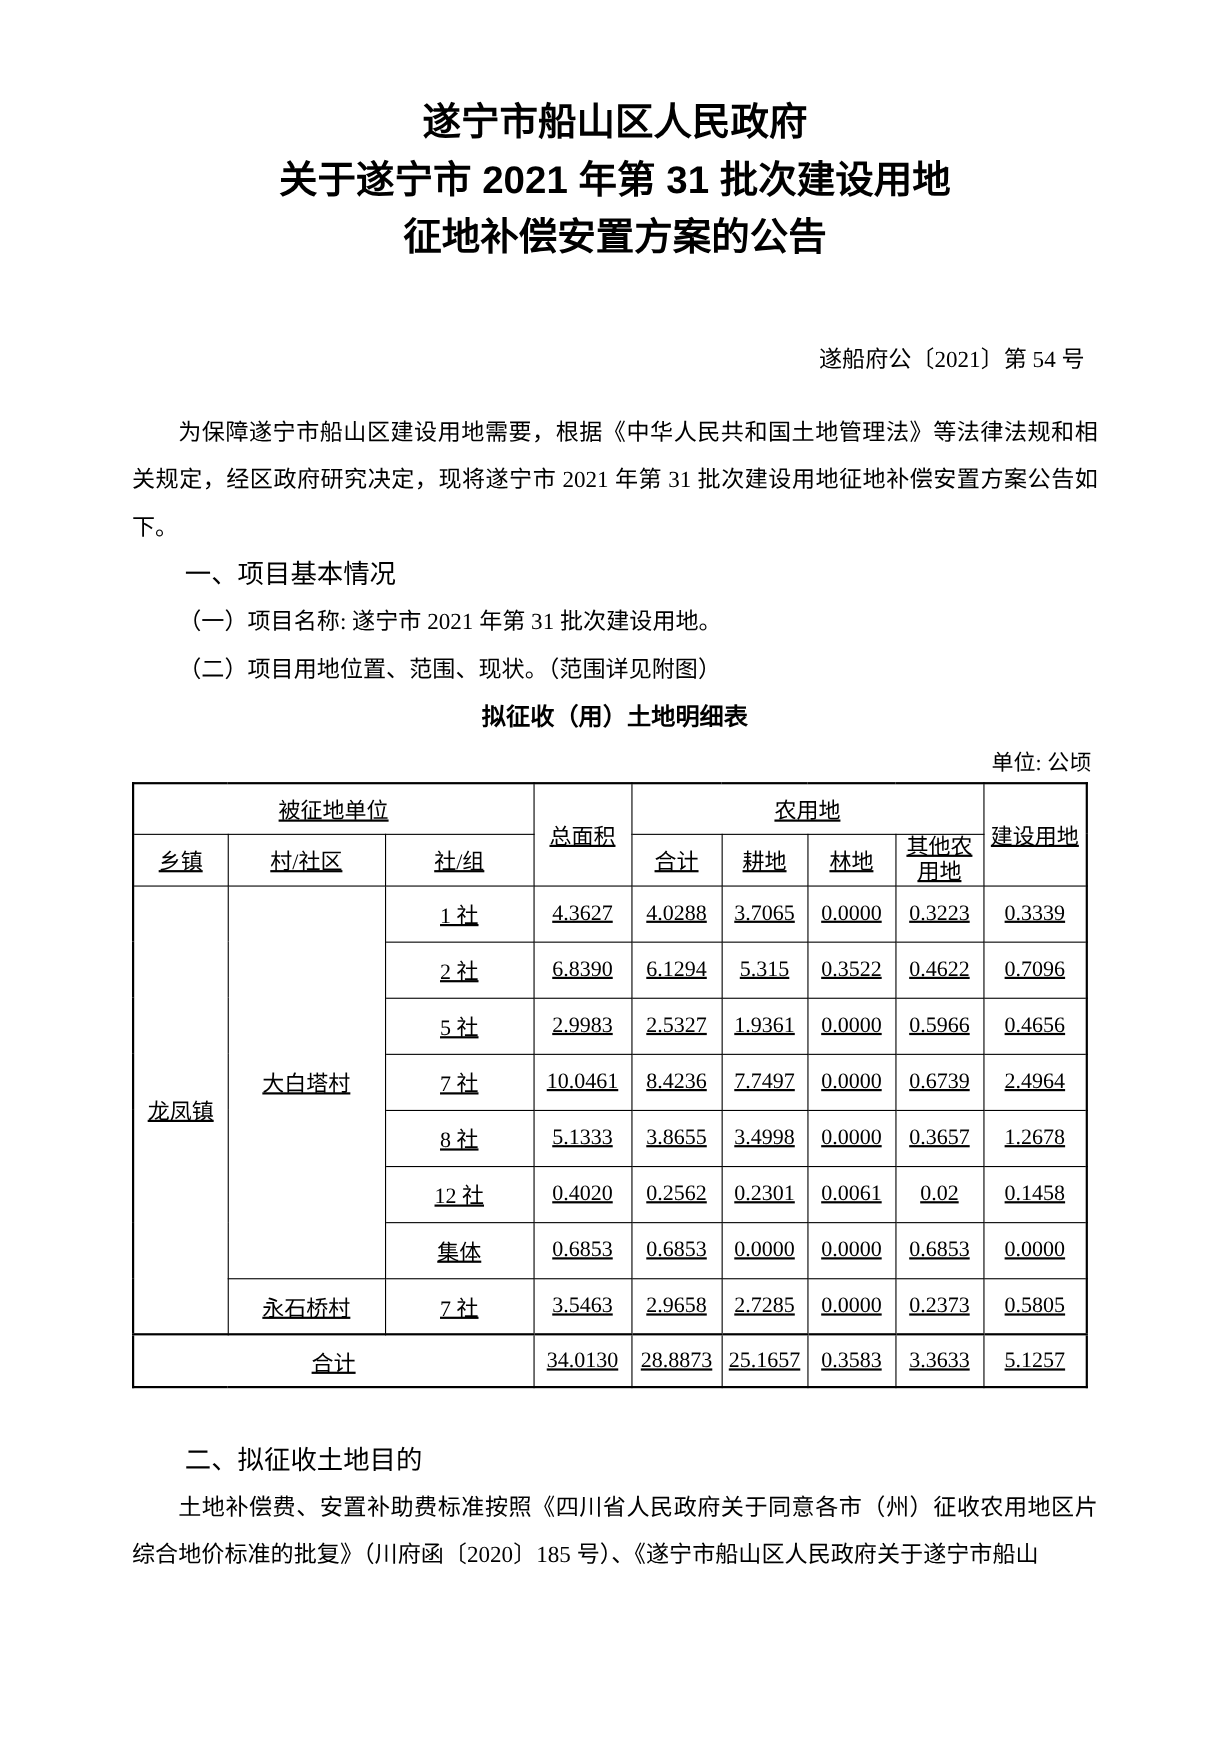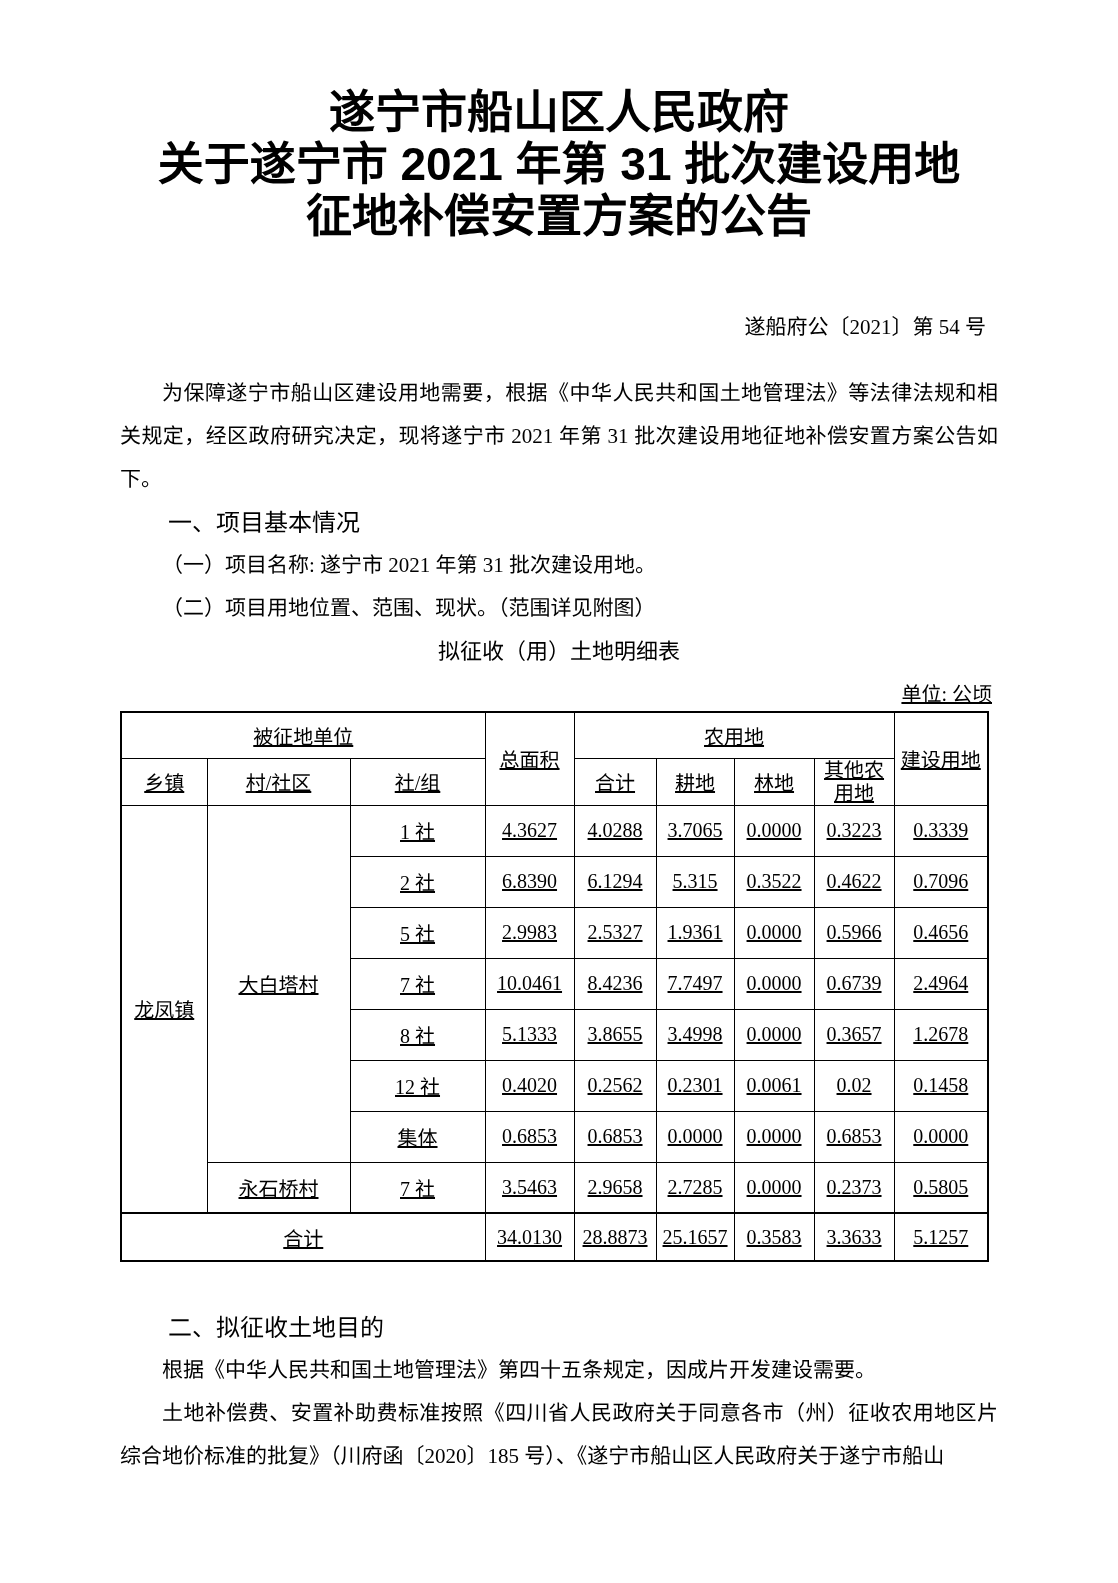--- a/index.html
+++ b/index.html
@@ -11,21 +11,21 @@
     overflow: hidden;
     font-family: "Liberation Serif", "DejaVu Serif", serif;
   }
   .content { padding: 0 120px; width: 878px; }
 
   .doc-title {
     margin: 86px 0 0 0;
     text-align: center;
     font-family: "Liberation Sans", "DejaVu Sans", sans-serif;
     font-weight: 700;
-    font-size: 46px;
+    font-size: 35px;
     line-height: 52px;
   }
   .doc-title .tl { display: block; }
 
   .doc-number {
     margin-top: 64px;
     text-align: right;
     padding-right: 12px;
     font-size: 21px;
     line-height: 43px;
@@ -47,31 +47,30 @@
     font-weight: 400;
     font-size: 24px;
     line-height: 43px;
   }
   .after-table { margin-top: 44px; }
 
   .tbl-title {
     margin: 0;
     text-align: center;
     font-family: "Liberation Sans", "DejaVu Sans", sans-serif;
-    font-weight: 400;
+    font-weight: 700;
     font-size: 22px;
     line-height: 43px;
   }
   .unit-note {
     margin-top: 8px;
     text-align: right;
     padding-right: 6px;
     font-size: 20px;
     line-height: 26px;
-    text-decoration: underline;
   }
 
   table.land {
     margin-top: 4px;
     border-collapse: collapse;
     table-layout: fixed;
     width: 867px;
     border: 2px solid #000;
     font-size: 20px;
     text-decoration: underline;
@@ -223,17 +222,16 @@
       <td>28.8873</td>
       <td>25.1657</td>
       <td>0.3583</td>
       <td>3.3633</td>
       <td>5.1257</td>
     </tr>
   </tbody>
     </table>
 
   <p class="heading after-table">二、拟征收土地目的</p>
-  <p class="para indent">根据《中华人民共和国土地管理法》第四十五条规定，因成片开发建设需要。</p>
 
   <p class="para indent">土地补偿费、安置补助费标准按照《四川省人民政府关于同意各市（州）征收农用地区片综合地价标准的批复》（川府函〔2020〕185 号）、《遂宁市船山区人民政府关于遂宁市船山</p>
 
 </div>
 
 </body></html>

